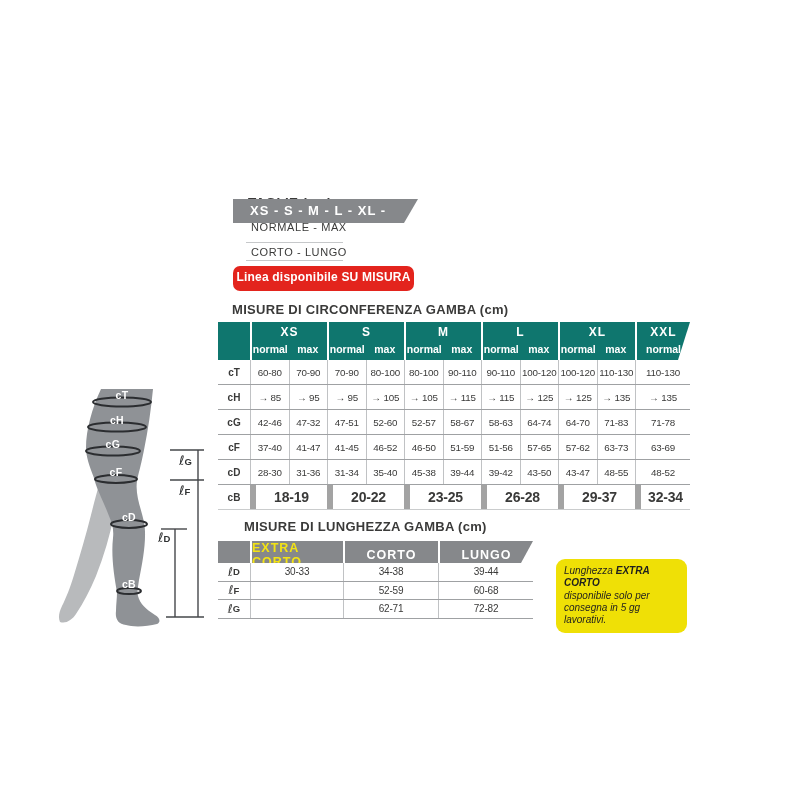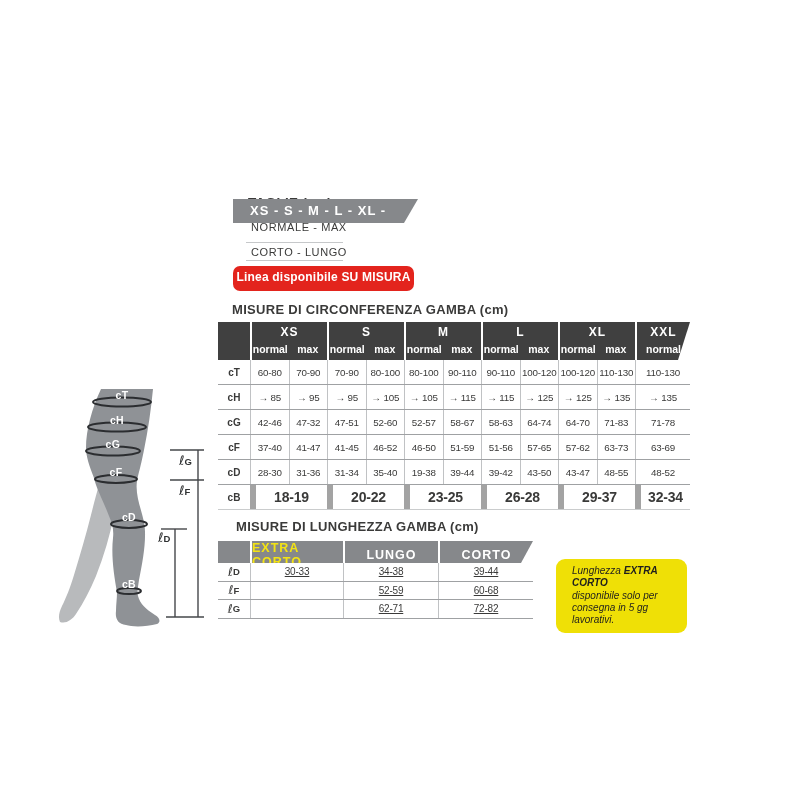--- a/index.html
+++ b/index.html
@@ -16,51 +16,51 @@
   #variant-1{top:221px;} #variant-2{top:246px;}
   .underline{position:absolute;left:246px;width:97px;height:1px;background:#c6c8ca;}
   #underline-1{top:242px;} #underline-2{top:260px;}
   #badge{position:absolute;left:233px;top:266px;width:181px;height:25px;background:#e3241d;border-radius:7px;
          color:#fff;font-weight:bold;font-size:12px;line-height:23px;text-align:center;letter-spacing:.2px;}
 
   
   #circ-title{left:232px;top:302px;}
   #circ-head{position:absolute;left:218px;top:322px;width:472px;display:grid;
              grid-template-columns:32px repeat(10,38.5px) 55px;grid-template-rows:20px 18px;
-             background:#404040;color:#fff;
+             background:#0f766e;color:#fff;
              clip-path:polygon(0 0,100% 0,calc(100% - 12px) 100%,0 100%);}
   .ch-size{display:flex;align-items:center;justify-content:center;font-weight:bold;font-size:12px;letter-spacing:1px;}
   .ch-sub{display:flex;align-items:flex-start;justify-content:center;font-weight:bold;font-size:10.5px;padding-top:1px;}
   .gsep{border-left:2px solid #fff;}
   #circ-body{position:absolute;left:218px;top:360px;width:472px;}
   .crow{display:grid;grid-template-columns:32px repeat(10,38.5px) 55px;height:24px;border-bottom:1px solid #9fa1a3;}
   .clab{display:flex;align-items:center;justify-content:center;font-weight:bold;font-size:10px;}
   .ccell{display:flex;align-items:center;justify-content:center;font-size:9.8px;letter-spacing:-.2px;border-left:1px solid #c0c2c4;}
   .cspan{grid-template-columns:32px repeat(5,77px) 55px;border-bottom:1px solid #cacccd;}
   .cspan .ccell{font-weight:bold;font-size:14px;border-left:6px solid #a3a3a3;}
 
   
-  #len-title{left:236px;top:519px;}
+  #len-title{left:244px;top:519px;}
   #len-head{position:absolute;left:218px;top:541px;width:315px;height:22px;display:grid;
             grid-template-columns:32px 93px 95px 95px;background:#86888b;
             clip-path:polygon(0 0,100% 0,calc(100% - 12px) 100%,0 100%);}
   .lh{display:flex;align-items:center;justify-content:center;font-weight:bold;font-size:12.5px;color:#fff;
       letter-spacing:1px;border-left:2px solid #fff;}
   .lh.first{border-left:none;}
   .lh-xc{color:#f3e313;}
   #len-body{position:absolute;left:218px;top:563px;width:315px;}
   .lrow{display:grid;grid-template-columns:32px 93px 95px 95px;height:17.5px;border-bottom:1px solid #9fa1a3;}
   .llab{display:flex;align-items:center;justify-content:center;}
-  .lcell{display:flex;align-items:center;justify-content:center;font-size:10px;letter-spacing:-.2px;border-left:1px solid #c0c2c4;text-decoration:underline;}
+  .lcell{display:flex;align-items:center;justify-content:center;font-size:10px;letter-spacing:-.2px;border-left:1px solid #c0c2c4;}
   .ell-sym{font-family:"DejaVu Sans",sans-serif;font-style:italic;font-size:12px;line-height:1;}
   .ell-cap{font-weight:bold;font-size:9.5px;line-height:1;}
 
   
   #note-box{position:absolute;left:556px;top:559px;width:131px;box-sizing:border-box;background:#efe006;border-radius:9px;
-            padding:6px 8px 7px 16px;font-size:10px;font-style:italic;line-height:12.3px;color:#1f1f1e;}
+            padding:6px 8px 7px 8px;font-size:10px;font-style:italic;line-height:12.3px;color:#1f1f1e;}
   #note-box b{font-weight:bold;}
 
   
   #leg-svg{position:absolute;left:58px;top:380px;}
   .band-label{font-family:"Liberation Sans","DejaVu Sans",sans-serif;font-weight:bold;font-size:10.5px;fill:#ffffff;
               text-anchor:middle;letter-spacing:.4px;}
   .rl-sym{font-family:"DejaVu Sans",sans-serif;font-style:italic;font-size:13px;fill:#2f3132;}
   .rl-cap{font-family:"Liberation Sans",sans-serif;font-weight:bold;font-size:9.5px;fill:#2f3132;}
 </style>
 </head>
@@ -207,21 +207,21 @@
         <div class="ccell">57-62</div>
         <div class="ccell">63-73</div>
         <div class="ccell">63-69</div>
       </div>
       <div class="crow">
         <div class="clab">cD</div>
         <div class="ccell">28-30</div>
         <div class="ccell">31-36</div>
         <div class="ccell">31-34</div>
         <div class="ccell">35-40</div>
-        <div class="ccell">19-38</div>
+        <div class="ccell">45-38</div>
         <div class="ccell">39-44</div>
         <div class="ccell">39-42</div>
         <div class="ccell">43-50</div>
         <div class="ccell">43-47</div>
         <div class="ccell">48-55</div>
         <div class="ccell">48-52</div>
       </div>
       <div class="crow cspan">
         <div class="clab">cB</div>
         <div class="ccell">18-19</div>
@@ -230,22 +230,22 @@
         <div class="ccell">26-28</div>
         <div class="ccell">29-37</div>
         <div class="ccell">32-34</div>
       </div>
     </div>
 
   <div class="sec-title" id="len-title">MISURE DI LUNGHEZZA GAMBA (cm)</div>
   <div id="len-head">
     <div class="lh first"></div>
     <div class="lh lh-xc">EXTRA CORTO</div>
+    <div class="lh">CORTO</div>
     <div class="lh">LUNGO</div>
-    <div class="lh">CORTO</div>
   </div>
   <div id="len-body">
       <div class="lrow">
         <div class="llab">
           <span class="ell-sym">ℓ</span>
           <span class="ell-cap">D</span>
         </div>
         <div class="lcell">30-33</div>
         <div class="lcell">34-38</div>
         <div class="lcell">39-44</div>

